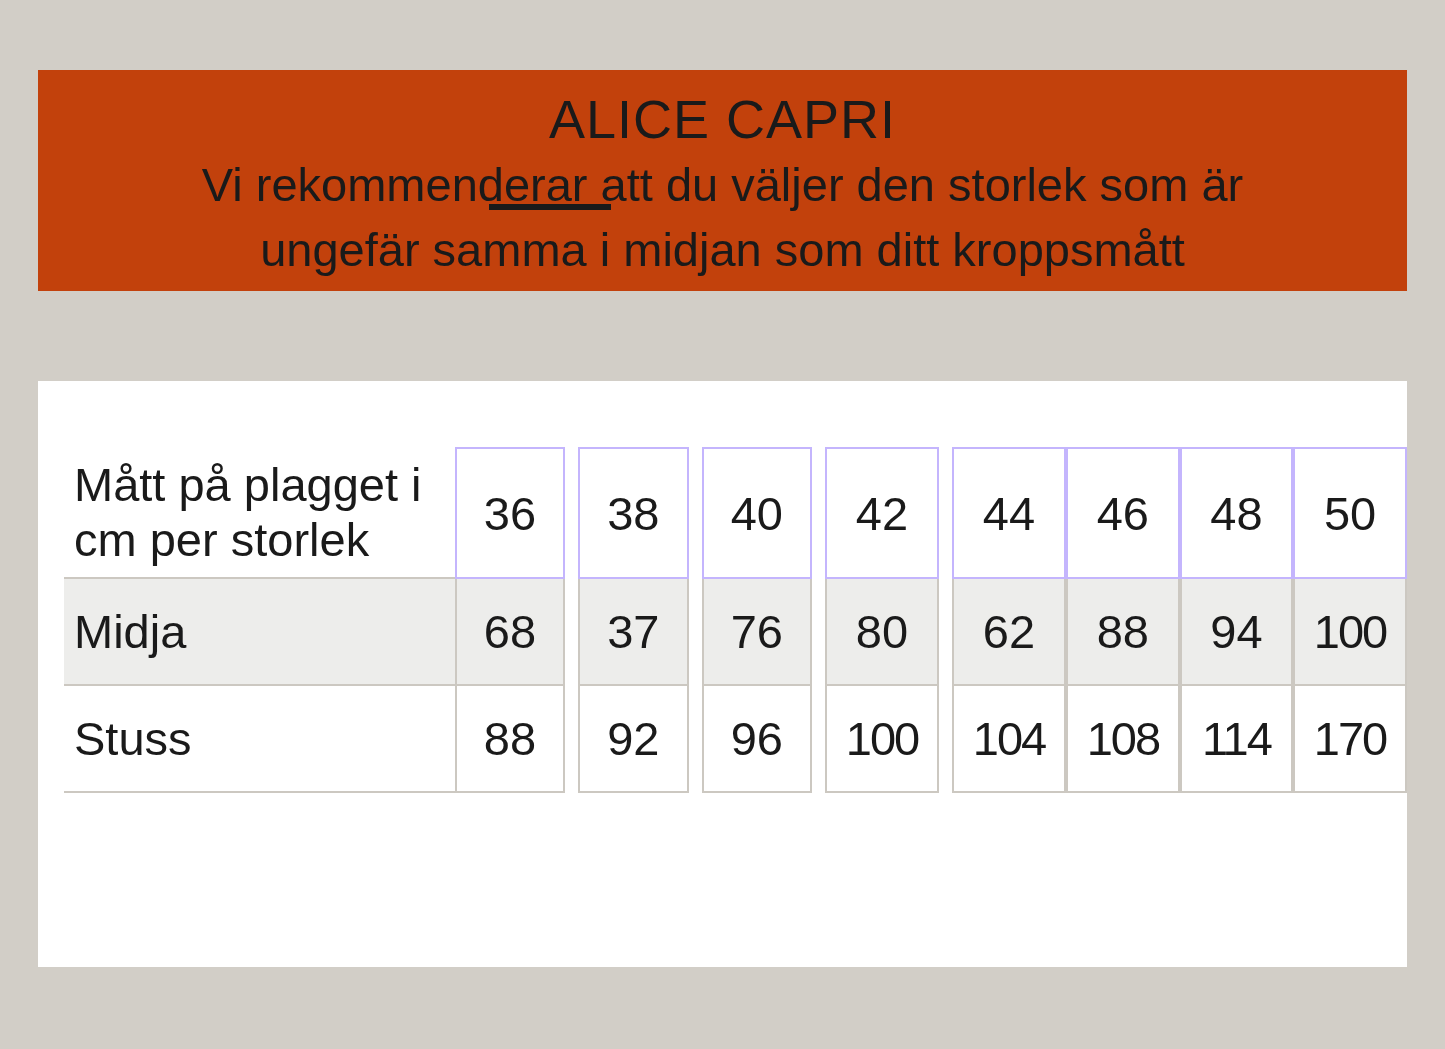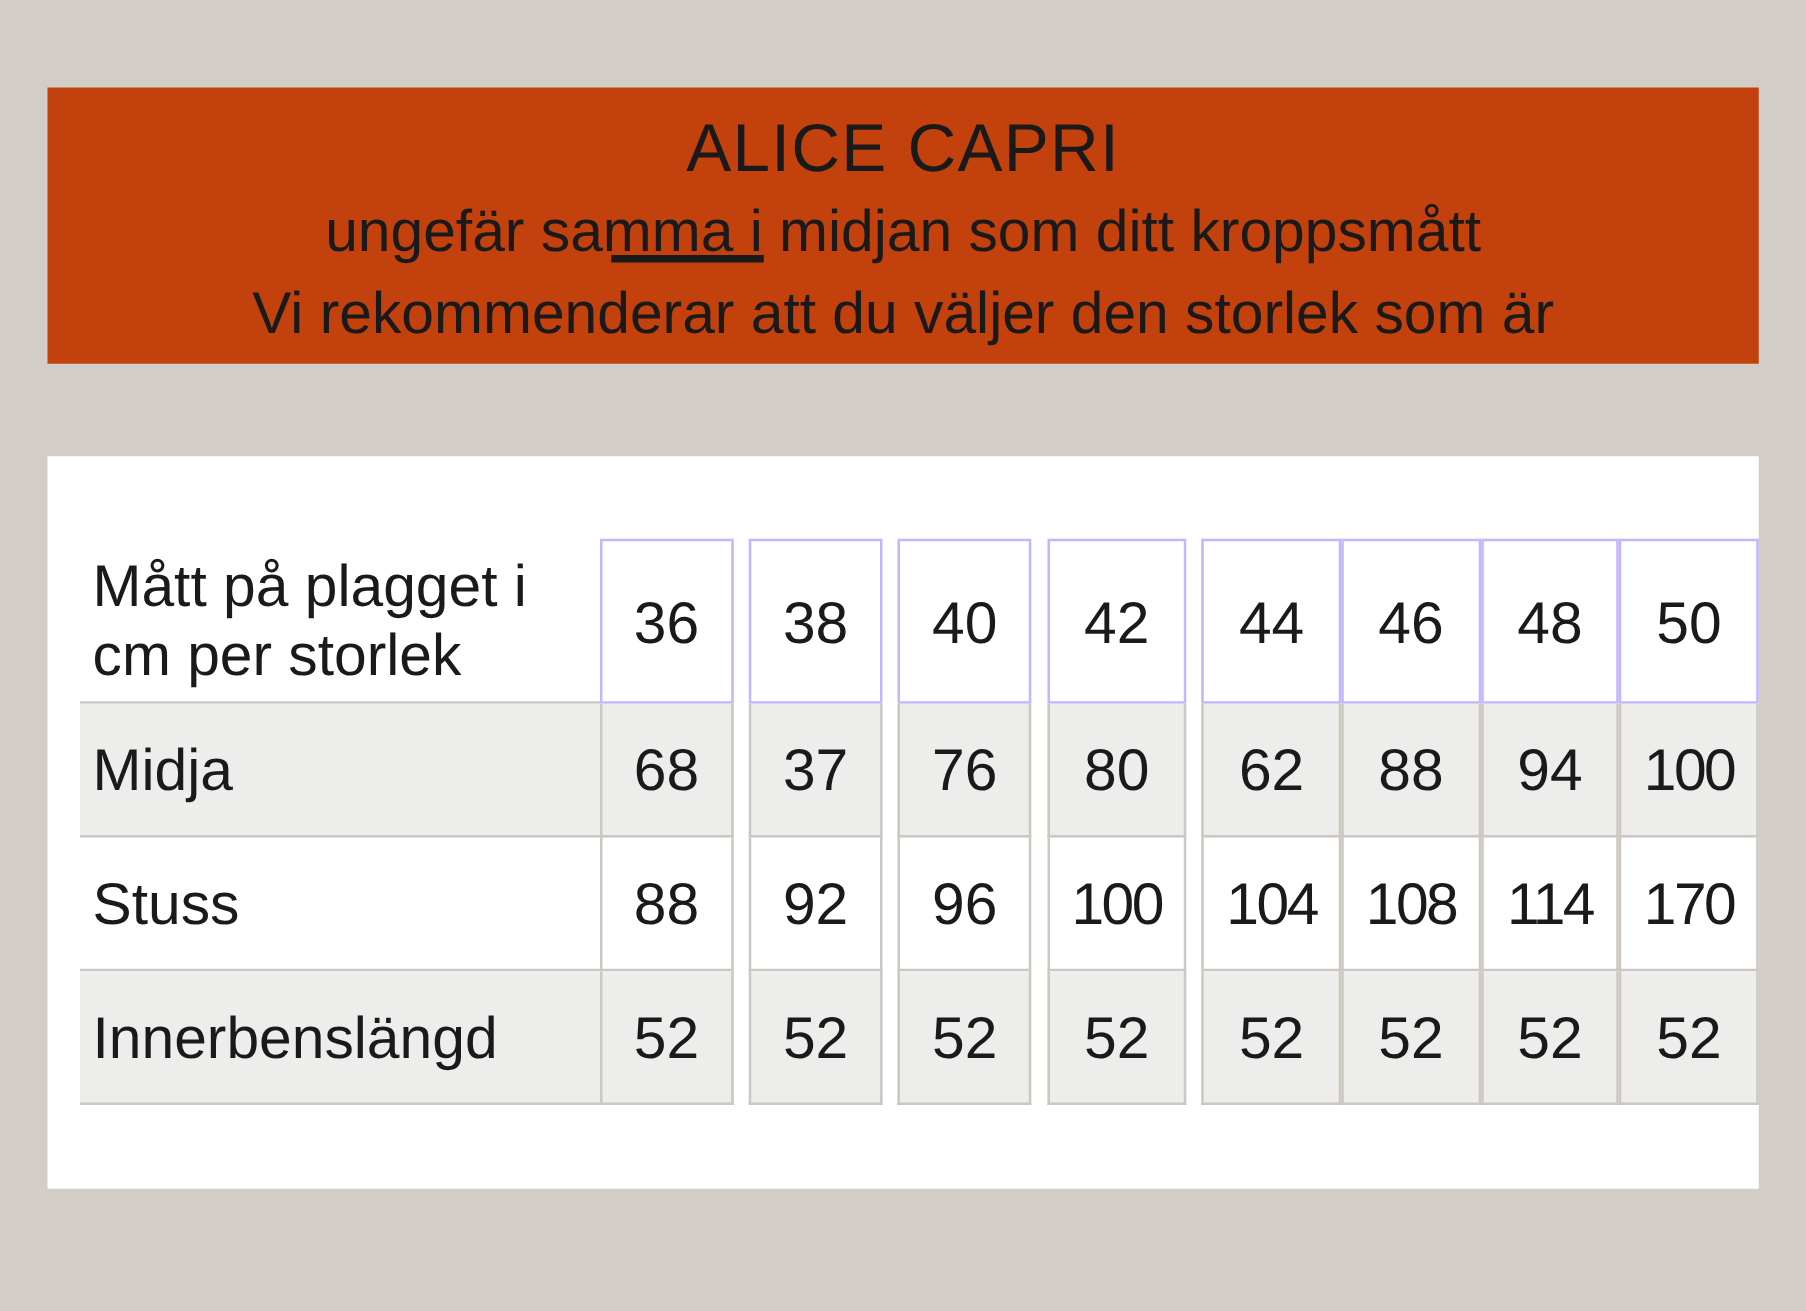--- a/index.html
+++ b/index.html
@@ -60,21 +60,21 @@
     top: 204px;
     width: 122px;
     height: 6px;
     background: #1a1a1a;
   }
 
   
   .table-card {
     position: absolute;
     left: 38px;
-    top: 365px;
+    top: 381px;
     width: 1369px;
     height: 586px;
     background: #ffffff;
     box-sizing: border-box;
   }
 
   table.size-table {
     position: absolute;
     left: 26px;
     top: 66px;
@@ -143,22 +143,22 @@
     margin-top: 36px;
   }
 </style>
 </head>
 <body>
 
 <div class="page">
 
   <div class="header-card">
     <h1 class="title">ALICE CAPRI</h1>
+    <p class="subtitle">Vi rekommenderar att du väljer den storlek som är</p>
     <p class="subtitle">ungefär samma i midjan som ditt kroppsmått</p>
-    <p class="subtitle">Vi rekommenderar att du väljer den storlek som är</p>
   </div>
   <div class="underline-mark"></div>
 
   <div class="table-card">
     <table class="size-table">
       <tbody>
         <tr>
           <td class="label-head">
             <span>Mått på plagget i</span><br>
             <span>cm per storlek</span>
@@ -202,32 +202,17 @@
           <td class="v">96</td>
           <td class="gap"></td>
           <td class="v narrow-num">100</td>
           <td class="gap"></td>
           <td class="v narrow-num">104</td>
           <td class="v narrow-num">108</td>
           <td class="v narrow-num">114</td>
           <td class="v narrow-num">170</td>
         </tr>
 
-        <tr>
-          <td class="label-cell label-shade">Innerbenslängd</td>
-          <td class="v shade">52</td>
-          <td class="gap"></td>
-          <td class="v shade">52</td>
-          <td class="gap"></td>
-          <td class="v shade">52</td>
-          <td class="gap"></td>
-          <td class="v shade">52</td>
-          <td class="gap"></td>
-          <td class="v shade">52</td>
-          <td class="v shade">52</td>
-          <td class="v shade">52</td>
-          <td class="v shade">52</td>
-        </tr>
       </tbody>
     </table>
   </div>
 
 </div>
 
 </body></html>

